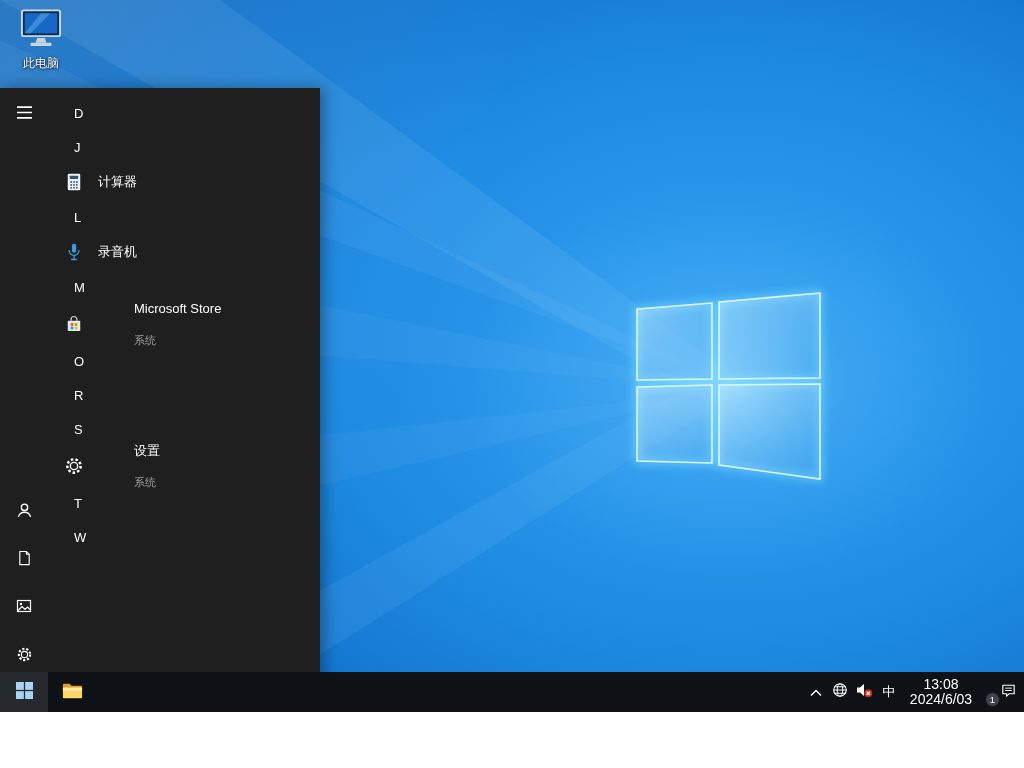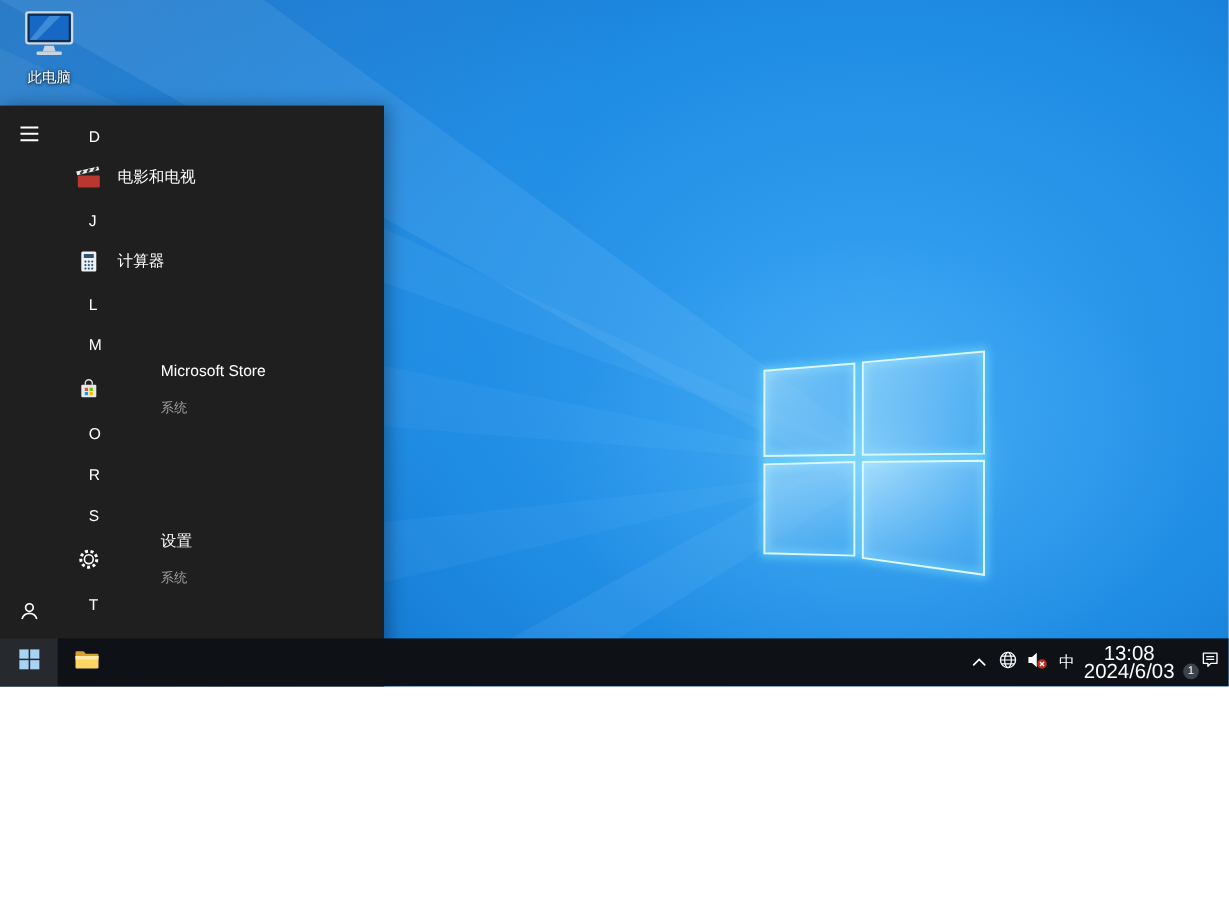--- a/index.html
+++ b/index.html
@@ -1,18 +1,18 @@
 <!DOCTYPE html>
 <html><head>
 <meta charset="utf-8">
 <style>
   *{margin:0;padding:0;box-sizing:border-box;}
   html,body{width:1024px;height:768px;overflow:hidden;}
   body{font-family:"Liberation Sans","DejaVu Sans",sans-serif;}
-  #root{position:relative;width:1024px;height:572px;overflow:hidden;
+  #root{position:relative;width:1024px;height:712px;overflow:hidden;
     background:
       linear-gradient(112deg, rgba(150,215,255,.22) 0%, rgba(150,215,255,0) 42%),
       radial-gradient(980px 720px at 71% 50%, #37a3f2 0%, #1f8ce4 38%, #0f6fc9 68%, #0a55a5 100%);
   }
   .wallpaper-art{position:absolute;left:0;top:0;}
   
   .desktop-icon{position:absolute;left:10px;top:8px;width:62px;display:flex;flex-direction:column;align-items:center;gap:1px;cursor:pointer;z-index:1;}
   .desktop-icon .lbl{color:#fff;font-size:12px;text-shadow:0 1px 3px rgba(0,0,0,.85),0 0 2px rgba(0,0,0,.6);}
   
   .start-menu{position:absolute;left:0;top:88px;width:320px;height:640px;background:#1f1f1f;display:flex;color:#fff;box-shadow:4px 0 14px rgba(0,0,0,.35);z-index:3;}
@@ -27,21 +27,21 @@
   .app-sub{font-size:11px;color:#9e9e9e;margin-top:17px;}
   .app-chevron{margin-left:auto;margin-right:10px;display:flex;align-items:center;}
   
   .taskbar{position:absolute;left:0;bottom:0;width:1024px;height:40px;background:#0e1116;display:flex;align-items:stretch;z-index:5;}
   .tb-btn{width:48px;display:flex;align-items:center;justify-content:center;cursor:pointer;}
   .tb-btn.active{background:rgba(255,255,255,.10);}
   .tray{margin-left:auto;display:flex;align-items:stretch;}
   .tray-btn{display:flex;align-items:center;justify-content:center;cursor:pointer;color:#fff;}
   .w24{width:24px;}
   .tray-ime{width:26px;font-size:13px;}
-  .tray-clock{width:78px;flex-direction:column;font-size:17px;line-height:15px;text-align:center;}
+  .tray-clock{width:78px;flex-direction:column;font-size:14px;line-height:15px;text-align:center;}
   .tray-action{width:44px;position:relative;}
   .badge{position:absolute;left:5px;bottom:5px;width:15px;height:15px;border-radius:50%;background:#3d434b;color:#fff;font-size:9.5px;display:flex;align-items:center;justify-content:center;border:1px solid #11151a;}
 </style>
 </head>
 <body>
 
 <div id="root">
 
   <svg class="wallpaper-art" width="1024" height="768" viewBox="0 0 1024 768">
     <defs>
@@ -127,32 +127,20 @@
         </div>
         <div class="rail-btn" style="top: 592px;">
           <span><svg width="16" height="16" viewBox="0 0 16 16">
               <path d="M8 1.2v6.3" stroke="#fff" stroke-width="1.5" stroke-linecap="round"></path>
               <path d="M4.6 3.6a6 6 0 1 0 6.8 0" fill="none" stroke="#fff" stroke-width="1.5" stroke-linecap="round"></path>
             </svg></span>
         </div>
       </div>
     <div class="app-list" id="app-list">
         <div class="section-letter">D</div>
-        <div class="app-row">
-          <span class="app-icon">
-            <svg width="22" height="22" viewBox="0 0 24 24">
-              <rect x="2" y="10" width="20" height="11" rx="1" fill="#b8372e"></rect>
-              <polygon points="1.5,9.8 21.5,5.2 20.6,1.8 0.6,6.4" fill="#ececec"></polygon>
-              <path d="M4.5 8.9L6.8 5.6M10.5 7.5L12.8 4.2M16.5 6.1L18.8 2.8" stroke="#333" stroke-width="2"></path>
-            </svg>
-          </span>
-          <span class="app-labels">
-            <span>电影和电视</span>
-          </span>
-        </div>
         <div class="section-letter">J</div>
         <div class="app-row">
           <span class="app-icon">
             <svg width="20" height="20" viewBox="0 0 24 24">
               <rect x="4.5" y="2" width="15" height="20" rx="1.5" fill="#ecf2f8"></rect>
               <rect x="7" y="4.5" width="10" height="4" rx=".5" fill="#33536e"></rect>
               <g fill="#33536e">
                 <circle cx="8.6" cy="12" r="1.1"></circle>
                 <circle cx="12" cy="12" r="1.1"></circle>
                 <circle cx="15.4" cy="12" r="1.1"></circle>
@@ -163,20 +151,32 @@
                 <circle cx="12" cy="19" r="1.1"></circle>
                 <circle cx="15.4" cy="19" r="1.1"></circle>
               </g>
             </svg>
           </span>
           <span class="app-labels">
             <span>计算器</span>
           </span>
         </div>
         <div class="section-letter">L</div>
+        <div class="app-row">
+          <span class="app-icon">
+            <svg width="20" height="20" viewBox="0 0 24 24">
+              <rect x="9.5" y="2" width="5" height="11" rx="2.5" fill="#3f9bdc"></rect>
+              <path d="M6 10a6 6 0 0 0 12 0" fill="none" stroke="#3f9bdc" stroke-width="1.6"></path>
+              <path d="M12 16v4M8.5 21h7" stroke="#3f9bdc" stroke-width="1.6"></path>
+            </svg>
+          </span>
+          <span class="app-labels">
+            <span>录音机</span>
+          </span>
+        </div>
         <div class="section-letter">M</div>
         <div class="app-row two-line">
           <span class="app-icon">
             <svg width="20" height="20" viewBox="0 0 24 24">
               <path d="M8.5 8V6.5a3.5 3.5 0 0 1 7 0V8" fill="none" stroke="#dcdcdc" stroke-width="1.4"></path>
               <rect x="4.5" y="8" width="15" height="12.5" rx="1" fill="#e8e8e8"></rect>
               <rect x="8" y="11" width="3.2" height="3.2" fill="#f25022"></rect>
               <rect x="12.8" y="11" width="3.2" height="3.2" fill="#7fba00"></rect>
               <rect x="8" y="15.2" width="3.2" height="3.2" fill="#00a4ef"></rect>
               <rect x="12.8" y="15.2" width="3.2" height="3.2" fill="#ffb900"></rect>

